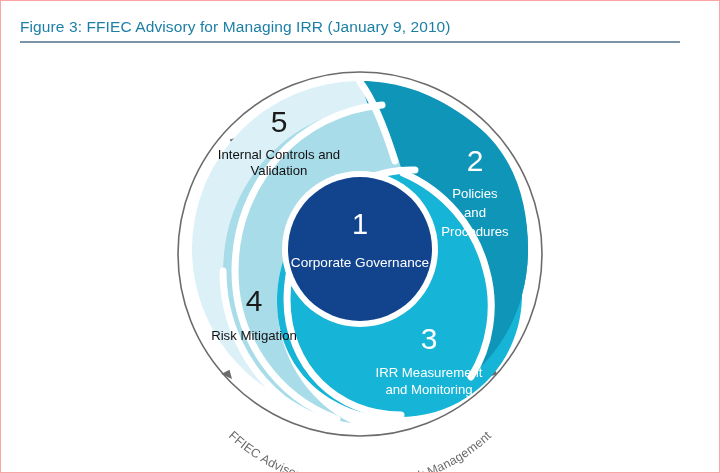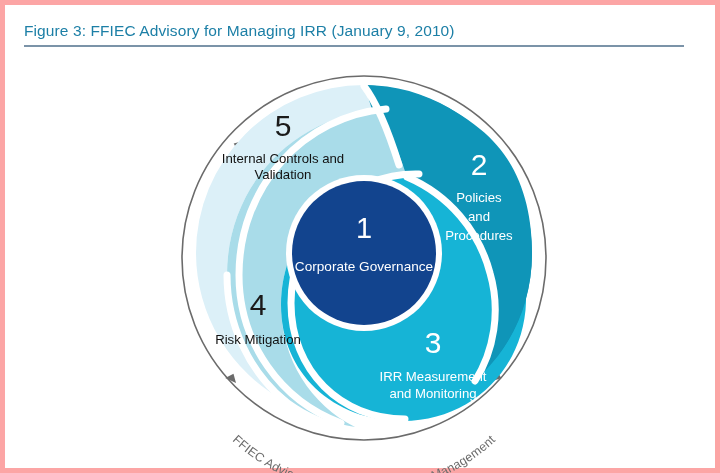--- a/index.html
+++ b/index.html
@@ -12,21 +12,21 @@
     height: 473px;
     font-family: "Liberation Sans", sans-serif;
     overflow: hidden;
   }
   #page {
     position: relative;
     width: 720px;
     height: 473px;
     background: #ffffff;
     box-sizing: border-box;
-    border: 5px solid #fca5a5;
+    border: 1px solid #fca5a5;
   }
   #figure-title {
     position: absolute;
     left: 19px;
     top: 17px;
     font-size: 15.5px;
     color: #1c7fa6;
     letter-spacing: 0.1px;
     white-space: nowrap;
   }

